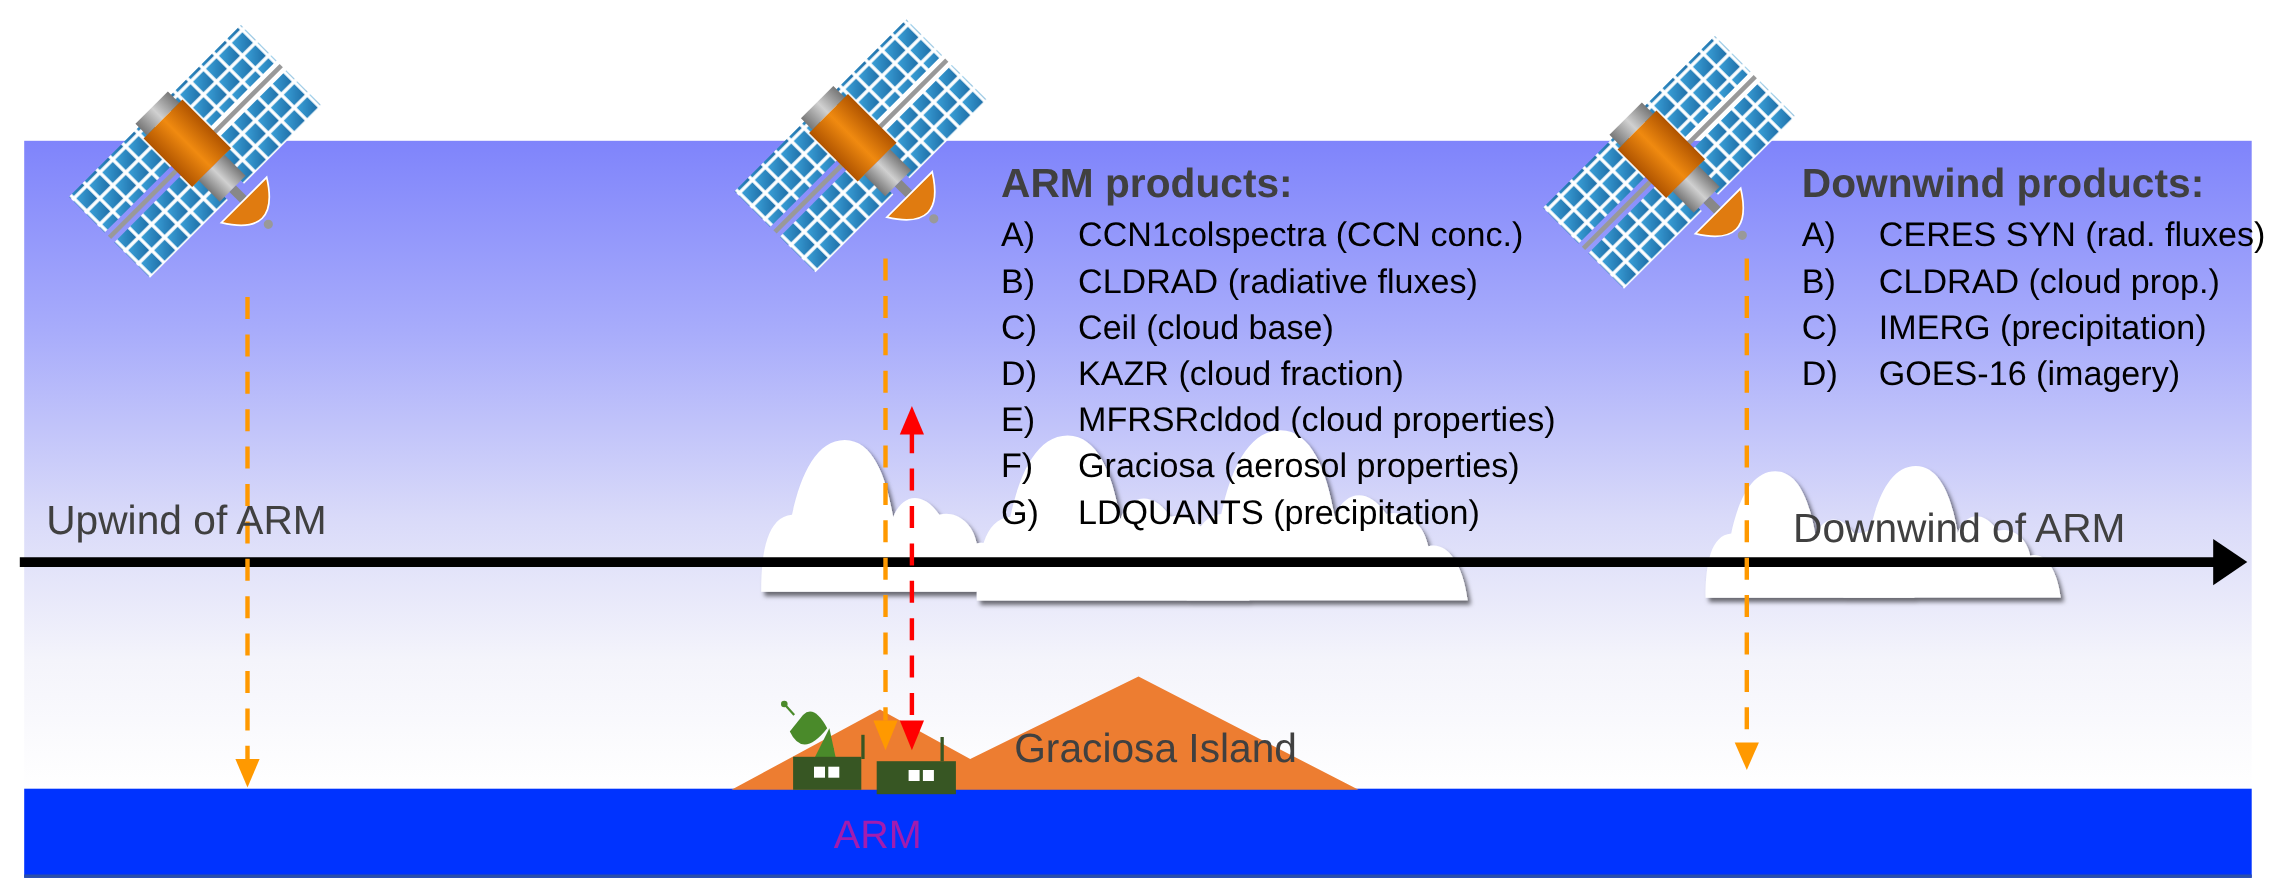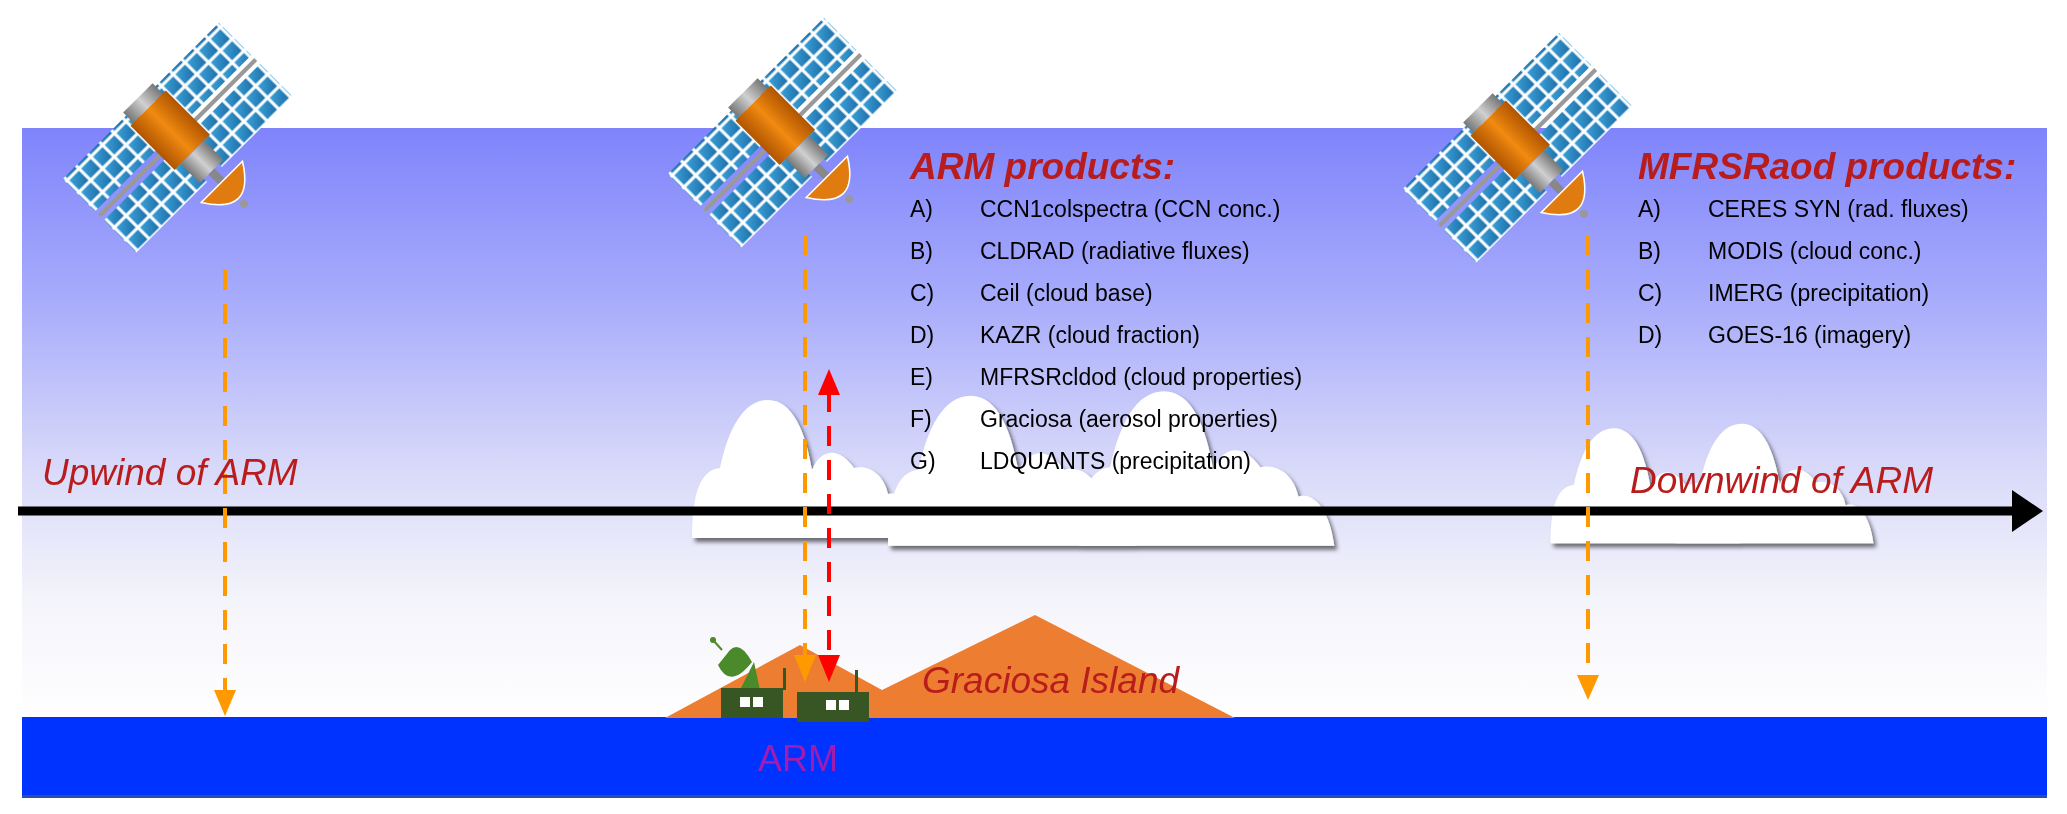--- a/index.html
+++ b/index.html
@@ -1,24 +1,24 @@
 <!DOCTYPE html>
 <html><head>
 <meta charset="utf-8">
 <style>
   html, body { margin:0; padding:0; background:#ffffff; }
   body { width:2067px; height:814px; position:relative; overflow:hidden; font-family:"Liberation Sans", sans-serif; }
   #stage { position:absolute; left:0; top:0; width:2067px; height:814px; }
   .sky { position:absolute; left:22px; top:128px; width:2025px; height:590px;
          background:linear-gradient(to bottom, #7f84fb 0%, #a9adfb 30%, #d9daf9 58%, #f4f4fb 80%, #ffffff 100%); }
   .ocean { position:absolute; left:22px; top:717px; width:2025px; height:78px; background:#0033ff; border-bottom:3px solid #2a4fa8; }
-  .label { position:absolute; color:#b91c1c; white-space:nowrap;font-style:italic; }
+  .label { position:absolute; color:#404040; white-space:nowrap; }
   .wind { font-size:37px;text-align:center; }
   .heading { font-size:37px; font-weight:bold; }
-  .item { position:absolute; font-size:23px; white-space:nowrap; color:#000; }
+  .item { position:absolute; font-size:31px; white-space:nowrap; color:#000; }
   .item .letter { display:inline-block; width:70px; }
   .arm-label { position:absolute; color:#a21caf; font-size:36px; }
   .island-label { font-size:37px; }
   svg.overlay { position:absolute; left:0; top:0; }
 </style>
 </head>
 <body>
 
 <div id="stage">
   <div class="sky"></div>
@@ -133,19 +133,19 @@
     <div class="item" style="left:910px; top:196px;"><span class="letter">A)</span><span>CCN1colspectra (CCN conc.)</span></div>
     <div class="item" style="left:910px; top:238px;"><span class="letter">B)</span><span>CLDRAD (radiative fluxes)</span></div>
     <div class="item" style="left:910px; top:280px;"><span class="letter">C)</span><span>Ceil (cloud base)</span></div>
     <div class="item" style="left:910px; top:322px;"><span class="letter">D)</span><span>KAZR (cloud fraction)</span></div>
     <div class="item" style="left:910px; top:364px;"><span class="letter">E)</span><span>MFRSRcldod (cloud properties)</span></div>
     <div class="item" style="left:910px; top:406px;"><span class="letter">F)</span><span>Graciosa (aerosol properties)</span></div>
     <div class="item" style="left:910px; top:448px;"><span class="letter">G)</span><span>LDQUANTS (precipitation)</span></div>
   </div>
 
   <div>
-    <div class="label heading" style="left:1638px; top:146px;">MFRSRaod products:</div>
+    <div class="label heading" style="left:1638px; top:146px;">Downwind products:</div>
     <div class="item" style="left:1638px; top:196px;"><span class="letter">A)</span><span>CERES SYN (rad. fluxes)</span></div>
-    <div class="item" style="left:1638px; top:238px;"><span class="letter">B)</span><span>MODIS (cloud conc.)</span></div>
+    <div class="item" style="left:1638px; top:238px;"><span class="letter">B)</span><span>CLDRAD (cloud prop.)</span></div>
     <div class="item" style="left:1638px; top:280px;"><span class="letter">C)</span><span>IMERG (precipitation)</span></div>
     <div class="item" style="left:1638px; top:322px;"><span class="letter">D)</span><span>GOES-16 (imagery)</span></div>
   </div>
 </div>
 
 </body></html>

